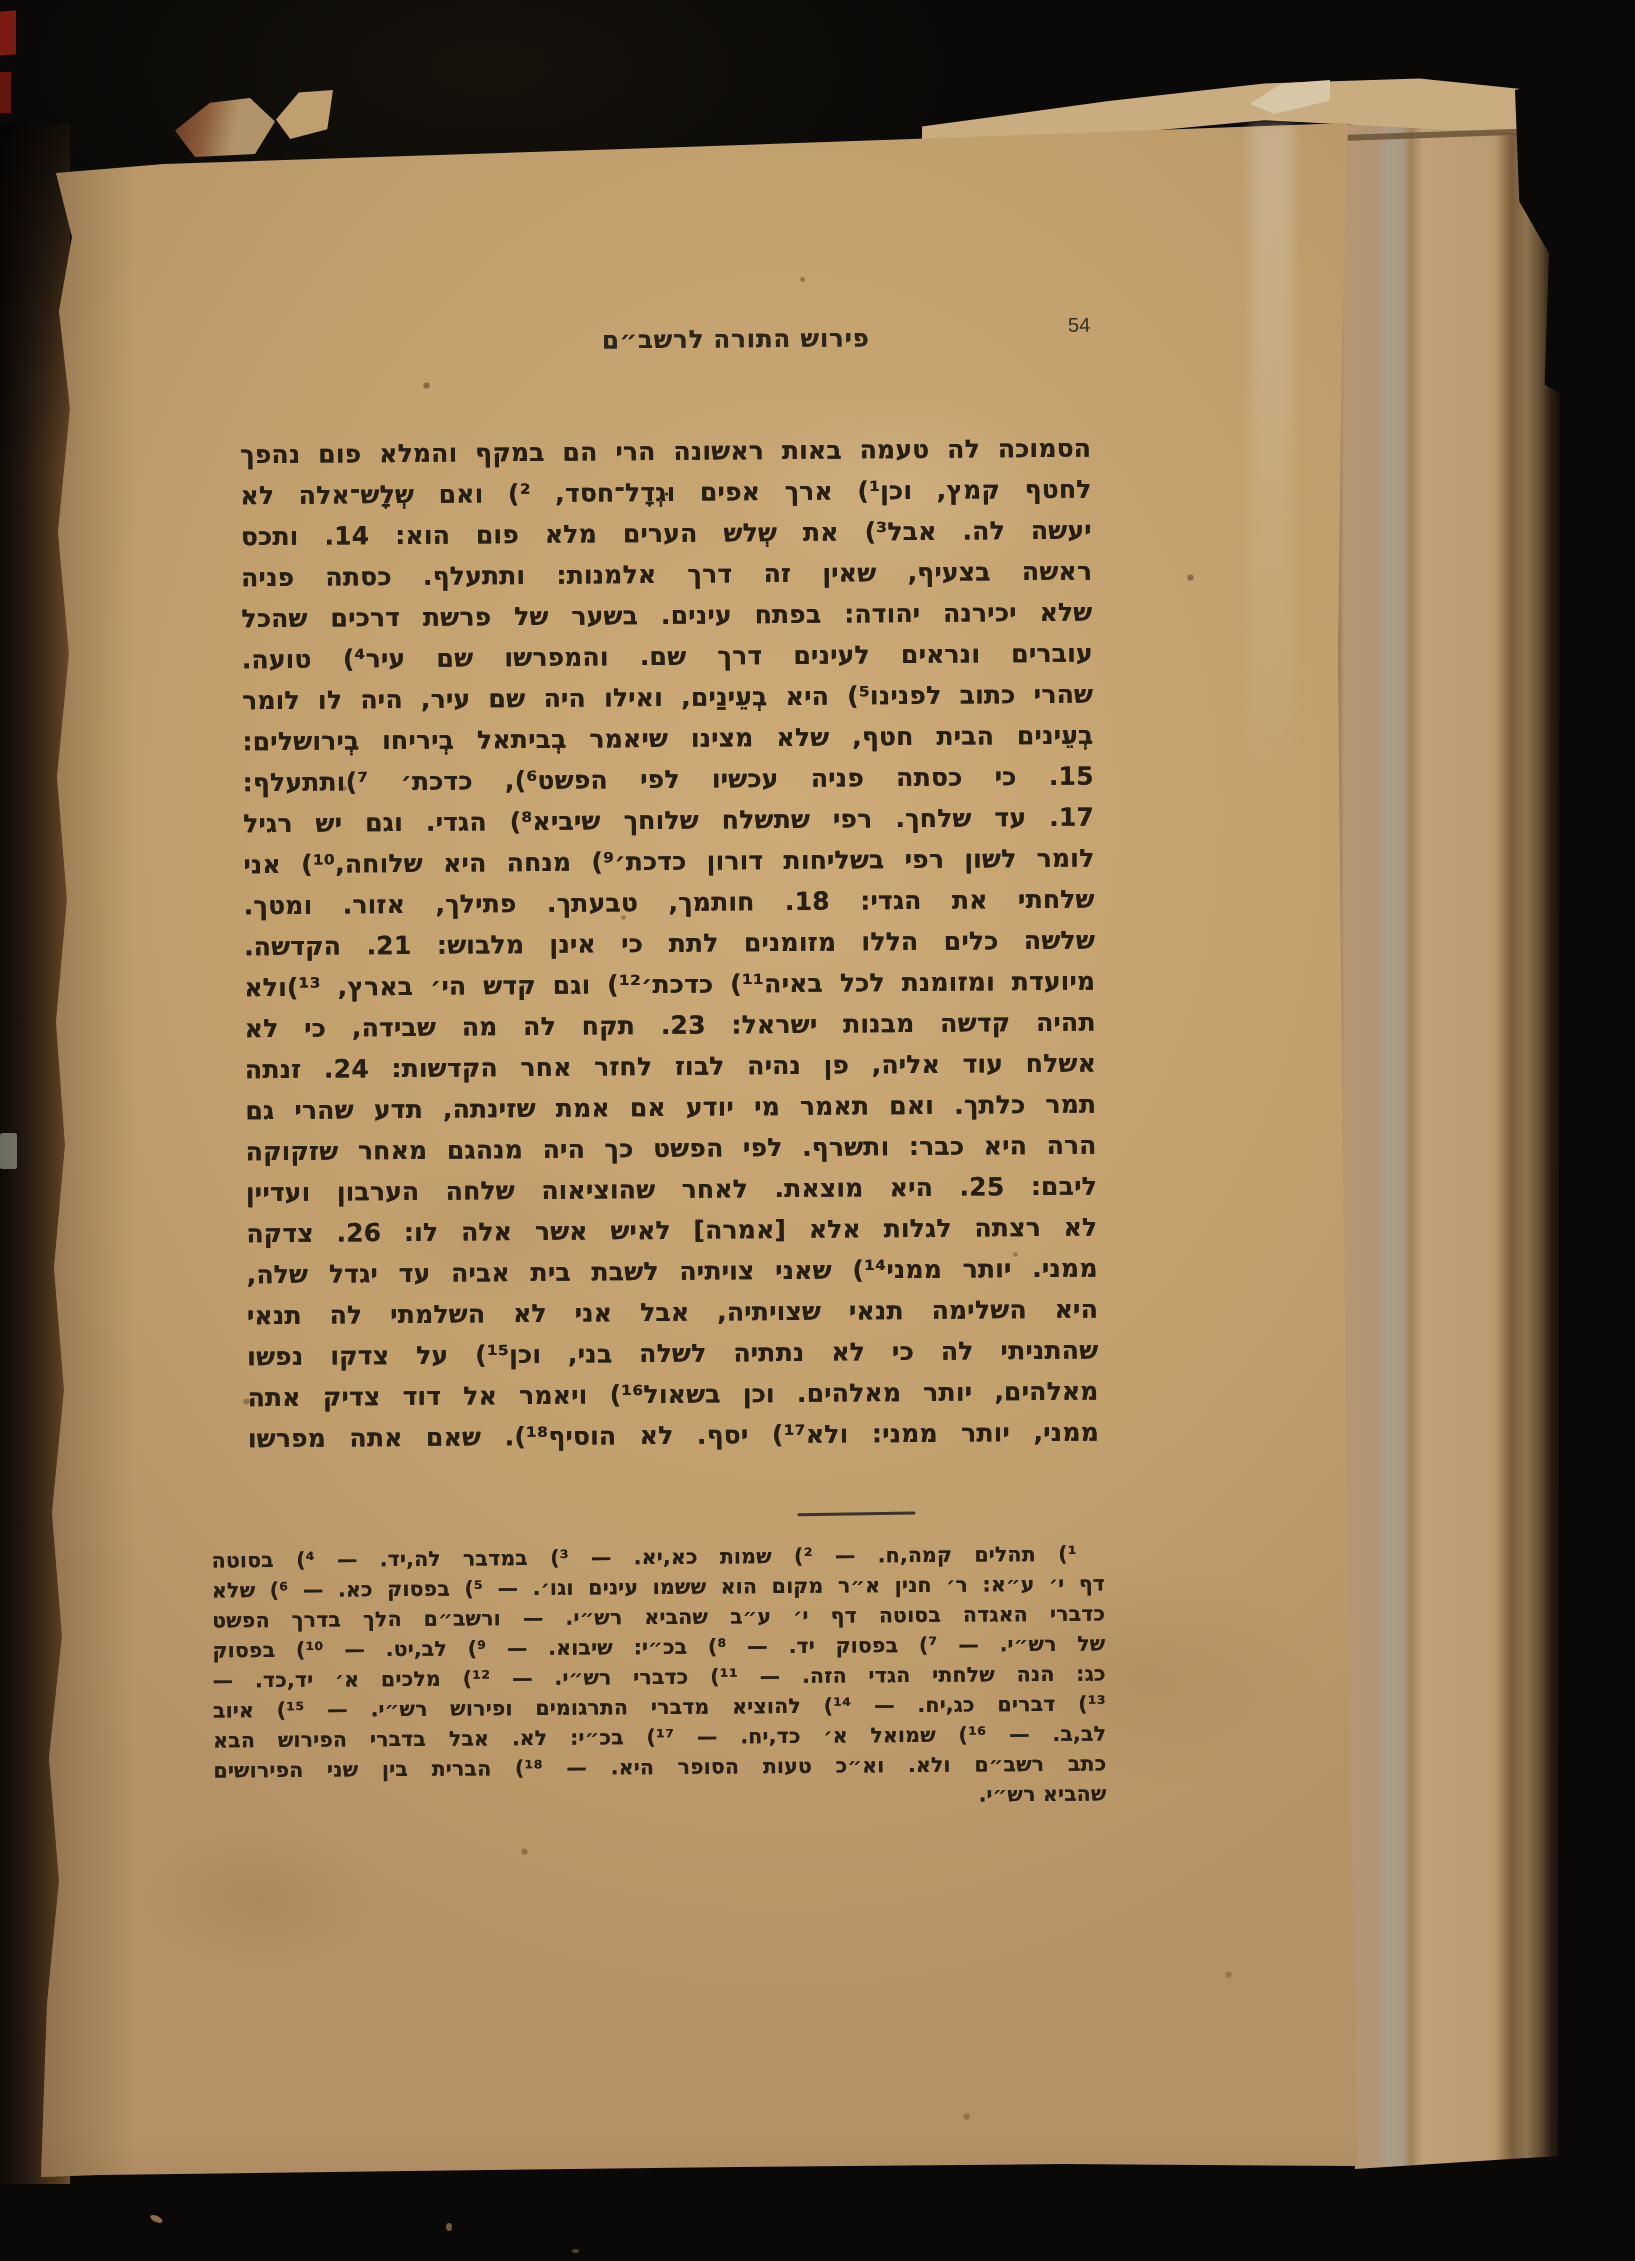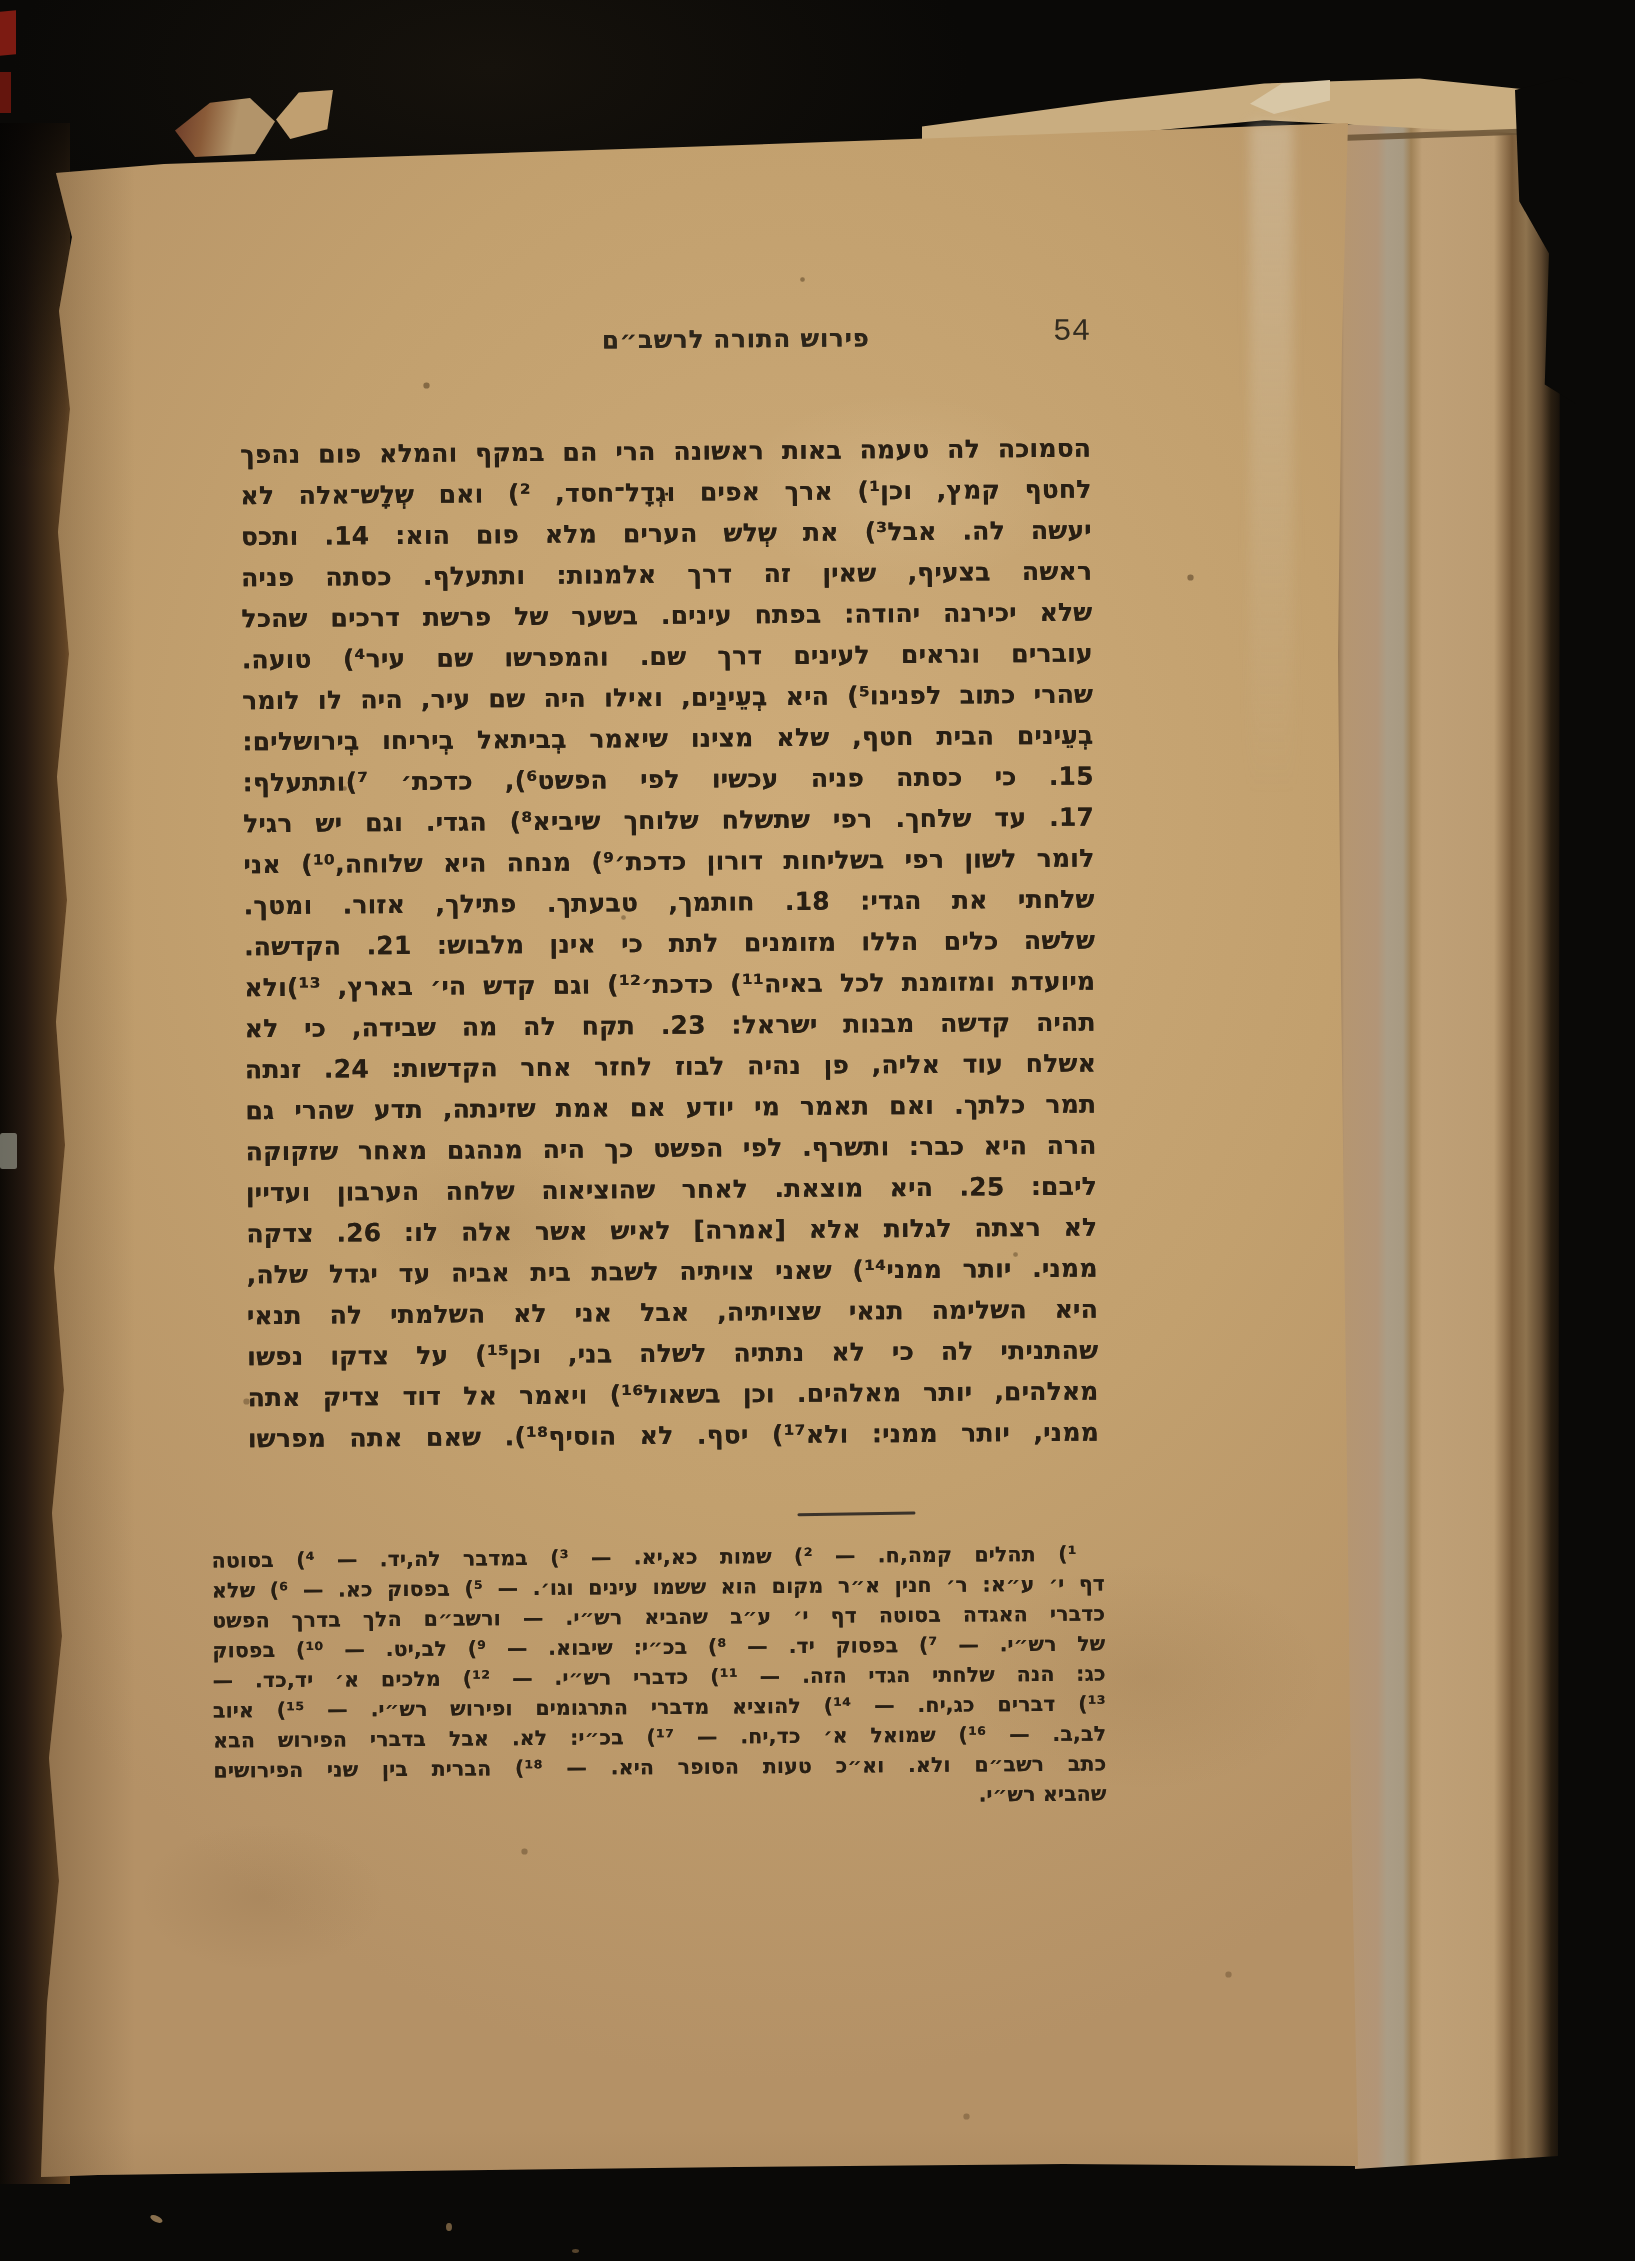--- a/index.html
+++ b/index.html
@@ -53,21 +53,21 @@
       523px 1850px 0 1.6px rgba(70,50,25,.38),1227px 1973px 0 1.6px rgba(70,50,25,.32),
       343px 787px 0 0.8px rgba(70,50,25,.4),965px 2115px 0 1.6px rgba(70,50,25,.32);}
   .dust-1{position:absolute;left:150px;top:2216px;width:13px;height:5.7px;background:#a98a5f;opacity:.8;border-radius:50%;transform:rotate(25deg);}
   .dust-2{position:absolute;left:446px;top:2223px;width:5.7px;height:8.2px;background:#9a7c52;opacity:.7;border-radius:50%;}
   .dust-3{position:absolute;left:572px;top:2249px;width:7.4px;height:4.1px;background:#8a6d46;opacity:.6;border-radius:50%;}
   
   .content{position:absolute;left:207px;top:0;width:893px;height:2261px;color:#281f14;
     transform:rotate(-.45deg);transform-origin:50% 42%;}
   .running-title{position:absolute;top:325px;left:370px;width:327px;text-align:center;direction:rtl;
     font-size:24.5px;font-weight:700;letter-spacing:0.8px;color:#2c251a;text-shadow:0 0 0.5px rgba(40,30,18,.7);}
-  .page-number{position:absolute;top:317px;right:4.9px;font-family:Liberation Mono, monospace;font-size:31px;color:#332c20;text-align:center;}
+  .page-number{position:absolute;top:317px;right:4.9px;font-family:Liberation Sans, sans-serif;font-size:20px;color:#332c20;text-align:center;}
   .body-block{position:absolute;top:431px;right:4.9px;width:851px;direction:rtl;}
   .bline{height:41px;line-height:41px;font-size:25px;font-weight:700;letter-spacing:0.2px;
     text-align:justify;text-align-last:justify;text-shadow:0 0 0.6px rgba(35,27,16,.75);}
   .fn-rule{position:absolute;top:1514px;left:586px;width:118px;height:2.5px;background:#3b332a;transform:rotate(-.4deg);border-radius:1.6px;}
   .fn-block{position:absolute;top:1542px;left:0;width:893px;direction:rtl;}
   .fline{height:30px;line-height:30px;font-size:20.4px;font-weight:700;letter-spacing:0.2px;
     text-align:justify;text-align-last:justify;text-shadow:0 0 0.5px rgba(35,27,16,.7);}
   .f-first{text-indent:28px;}
   .f-last{text-align-last:right;}
 </style>

